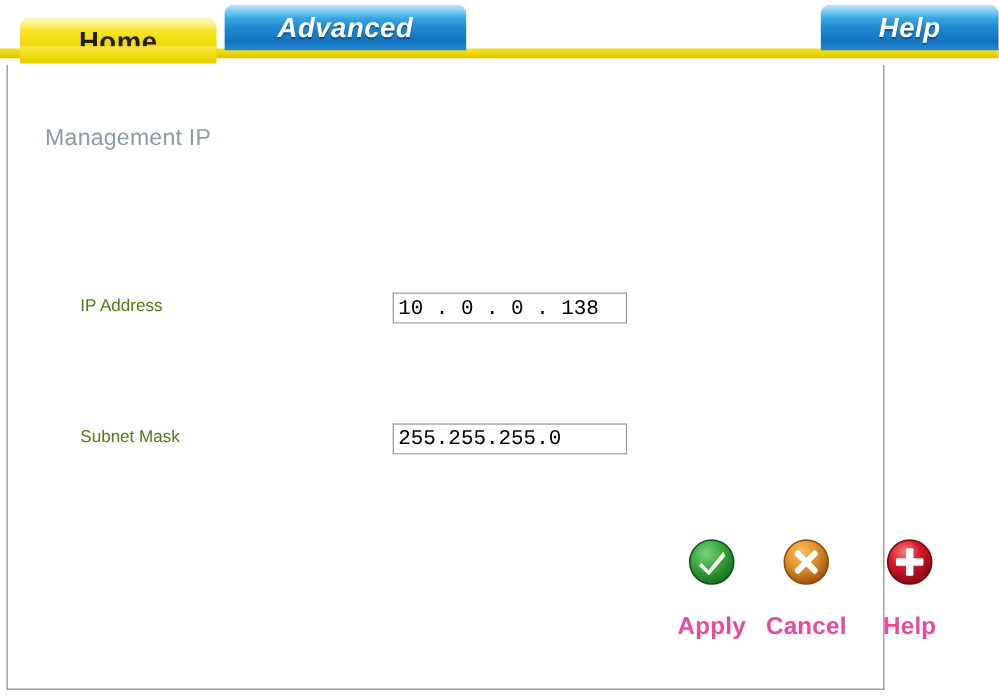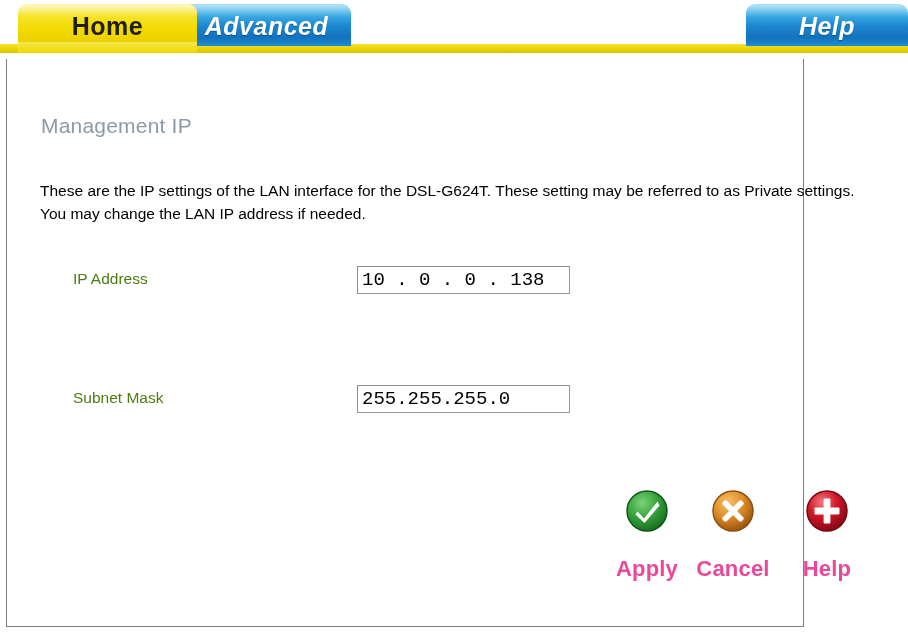--- a/index.html
+++ b/index.html
@@ -80,20 +80,21 @@
   }
   
   .tab.yellow {
     background: linear-gradient(to bottom,
                 #fdf07a 0%,
                 #f7e52e 22%,
                 #f2d900 60%,
                 #e8cd00 100%);
     border-top: 1px solid #fdf6a8;
     z-index: 5;
+    margin-top: 12px;
   }
   .tab.yellow .tab-label {
     color: #231f10;
     font-style: normal;
   }
   .tab.yellow::after {
     content: "";
     position: absolute;
     left: 0; right: 0; top: 0;
     height: 12px;
@@ -233,38 +234,37 @@
 <div id="page">
 
   <div id="tabbar">
 
     <div id="tab-underline"></div>
 
     <div class="tab yellow" id="tab-home" style="left:18px; width:179px;">
       <span class="tab-label">Home</span>
     </div>
 
-    <div class="tab blue" id="tab-advanced" style="left:182px; width:169px;">
+    <div class="tab blue" id="tab-advanced" style="left:204px; width:220px;">
       <span class="tab-label">Advanced</span>
     </div>
 
 
 
     <div class="tab blue" id="tab-help" style="left:746px; width:162px;">
       <span class="tab-label">Help</span>
     </div>
 
     <div id="tab-active-notch" style="left:18px; width:179px;"></div>
   </div>
 
   <div id="content">
 
     <div id="page-title">Management IP</div>
 
-    <div id="description">These are the IP settings of the LAN interface for the DSL-G624T. These setting may be referred to as Private settings. You may change the LAN IP address if needed.</div>
 
     <div class="form-row" id="row-ip">
       <label class="field-label" for="input-ip">IP Address</label>
       <input class="field-input" id="input-ip" type="text" value="10 . 0 . 0 . 138" style="">
     </div>
 
     <div class="form-row" id="row-subnet">
       <label class="field-label" for="input-subnet">Subnet Mask</label>
       <input class="field-input" id="input-subnet" type="text" value="255.255.255.0" style="">
     </div>

